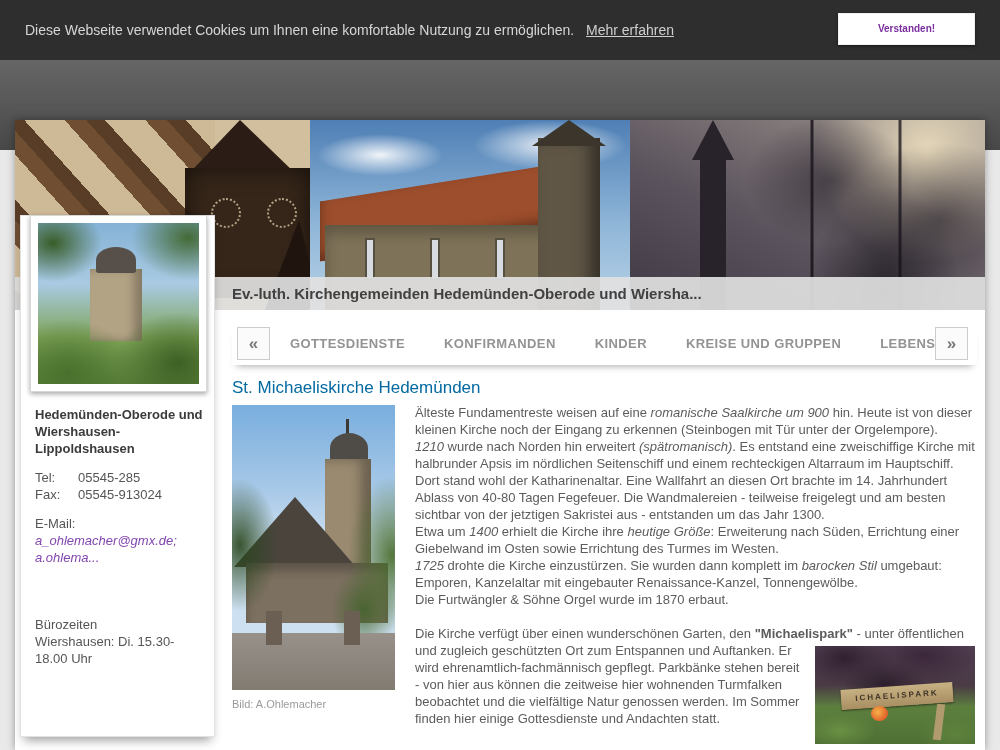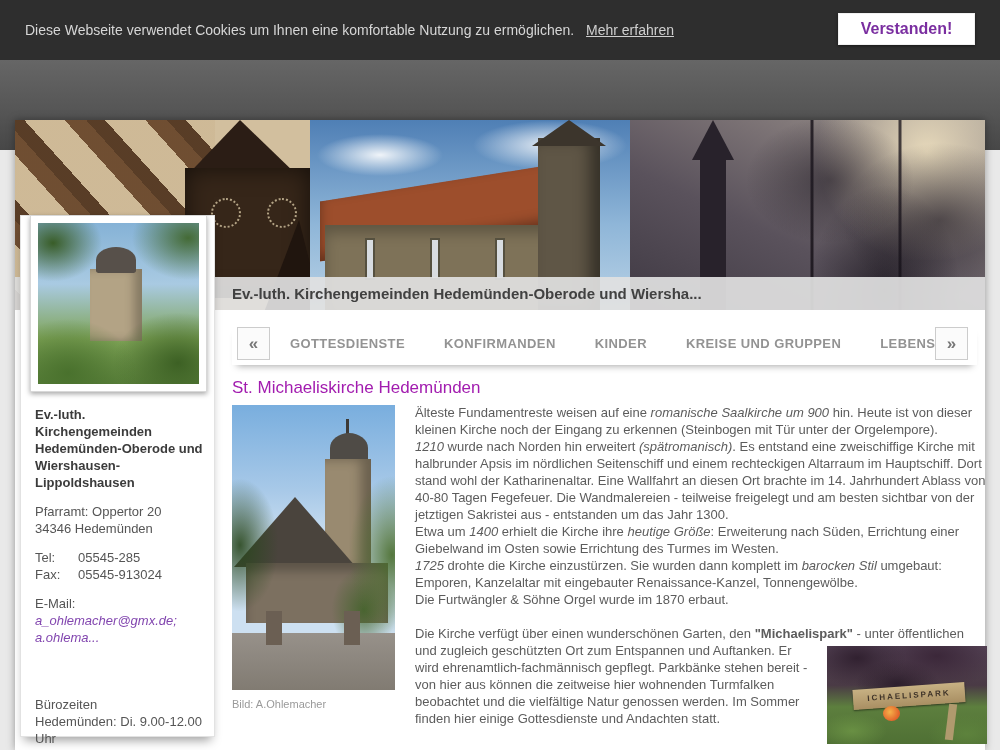--- a/index.html
+++ b/index.html
@@ -6,21 +6,21 @@
   html,body { width:1000px; height:750px; }
   body { font-family:"Liberation Sans", sans-serif; background:#e9e9e9; }
   #page { position:relative; width:1000px; height:750px; overflow:hidden; background:#e9e9e9; }
 
   
   .cookie-bar { position:absolute; left:0; top:0; width:1000px; height:60px; background:#2e2e2e; z-index:40; }
   .cookie-msg { position:absolute; left:25px; top:22px; font-size:14px; color:#d6d6d6; }
   .cookie-link { color:#cfcfcf; text-decoration:underline; margin-left:8px; cursor:pointer; }
   .cookie-btn { position:absolute; left:838px; top:13px; width:137px; height:32px; background:#ffffff;
                 border:1px solid #f0f0f0; box-shadow:0 1px 3px rgba(0,0,0,.5); color:#7a2ea0;
-                font-weight:bold; font-size:16px; text-align:center; line-height:30px; cursor:pointer; }
+                font-weight:bold; font-size:10px; text-align:center; line-height:30px; cursor:pointer; }
 
   
   .login-strip { position:absolute; left:0; top:60px; width:1000px; height:90px;
                  background:linear-gradient(180deg,#666666 0%,#565656 55%,#474747 100%); z-index:5; }
   .login-input { position:absolute; top:79px; height:23px; background:#fff; border:1px solid #fff;
                  border-radius:3px; font-size:13px; padding:0 6px; color:#333;
                  font-family:"Liberation Sans", sans-serif; }
   .login-input::placeholder { color:#9b9b9b; }
   .input-email { left:345px; width:193px; }
   .input-pass  { left:553px; width:192px; }
@@ -110,21 +110,21 @@
   .main-col { position:absolute; left:217px; top:190px; width:753px; }
   .tabbar { position:absolute; left:0; top:15px; width:745px; height:40px; background:#fff;
       box-shadow:0 6px 7px -5px rgba(0,0,0,.35); }
   .nav-arrow { position:absolute; top:2px; width:33px; height:33px; background:#fbfbfb; border:1px solid #ccc;
       color:#777; font-size:17px; font-weight:bold; text-align:center; line-height:31px; cursor:pointer; }
   .arrow-prev { left:5px; } .arrow-next { right:9px; }
   .tabs { position:absolute; left:58px; top:0; width:650px; height:37px; display:flex; align-items:center;
       gap:39px; overflow:hidden; white-space:nowrap; }
   .tab { font-size:13px; font-weight:bold; letter-spacing:.4px; color:#939393; cursor:pointer; }
 
-  .page-heading { position:absolute; left:0; top:68px; font-size:17px; font-weight:500; color:#a21caf; }
+  .page-heading { position:absolute; left:0; top:68px; font-size:17px; font-weight:500; color:#0369a1; }
 
   .photo1 { position:absolute; left:0; top:95px; width:163px; height:285px; overflow:hidden; cursor:pointer;
       background:linear-gradient(180deg,#79aede 0%,#a8c9e8 30%,#cde0f1 48%,#cde0f1 100%); }
   .photo1 .dome { position:absolute; left:98px; top:28px; width:38px; height:30px; background:#4f4b46;
       border-radius:50% 50% 15% 15%; }
   .photo1 .spire { position:absolute; left:114px; top:14px; width:3px; height:18px; background:#3c3935; }
   .photo1 .twr { position:absolute; left:93px; top:54px; width:46px; height:110px; background:#998a70;
       box-shadow:inset -10px 0 12px rgba(0,0,0,.3); }
   .photo1 .bigroof { position:absolute; left:2px; top:92px; width:122px; height:70px; background:#4a443d;
       clip-path:polygon(50% 0,100% 100%,0 100%); }
@@ -135,21 +135,21 @@
                  radial-gradient(ellipse 60px 110px at 160px 150px,rgba(74,110,46,.92),transparent 72%),
                  radial-gradient(ellipse 45px 60px at 132px 205px,rgba(64,98,40,.85),transparent 72%); }
   .photo1 .ground { position:absolute; left:0; top:228px; width:163px; height:57px;
       background:linear-gradient(180deg,#97918a 0%,#817b72 100%); }
   .photo1 .post1,.photo1 .post2 { position:absolute; top:206px; width:16px; height:34px; background:#6b5f53; }
   .photo1 .post1{ left:34px; } .photo1 .post2{ left:112px; }
   .caption { font-size:11px; color:#9a9a9a;text-align:center; }
   .photo1-caption { position:absolute; left:0; top:388px; }
 
   .text-col { position:absolute; left:183px; top:94px; width:572px; font-size:13px; color:#5c5c5c; line-height:17px; }
-  .para { margin:0 0 17px 0; }
+  .para { margin:0 12px 17px 0; }
   .para i { font-style:italic; }
   .para b { font-weight:bold; }
 
   .mp-fig { float:right; width:160px; margin:4px 0 4px 14px; }
   .mp-img { position:relative; width:160px; height:98px; overflow:hidden; cursor:pointer;
       background:linear-gradient(180deg,#564457 0%,#4a3a45 40%,#5d7f3e 62%,#4f7034 100%); }
   .mp-img .fol { position:absolute; inset:0;
       background:radial-gradient(ellipse 70px 40px at 30px 12px,rgba(47,31,46,.95),transparent 70%),
                  radial-gradient(ellipse 90px 45px at 110px 10px,rgba(58,38,56,.95),transparent 70%),
                  radial-gradient(ellipse 60px 35px at 70px 38px,rgba(40,26,40,.85),transparent 70%),
@@ -220,42 +220,36 @@
     <div class="side-card">
       <div class="side-thumb">
         <div class="side-thumb-img">
           <div class="twr"></div>
           <div class="dome"></div>
           <div class="fol"></div>
         </div>
       </div>
       <div class="side-text">
         <div class="side-title">
-          <div>Ev.-luth. Kirchengemeinden</div>
           <div>Hedemünden-Oberode und</div>
           <div>Wiershausen-Lippoldshausen</div>
-        </div>
-        <div class="side-block">
-          <div>Pfarramt: Oppertor 20</div>
-          <div>34346 Hedemünden</div>
         </div>
         <div class="side-block phone-grid">
           <div>Tel:</div>
           <div>05545-285</div>
           <div>Fax:</div>
           <div>05545-913024</div>
         </div>
         <div class="side-block">
           <div>E-Mail:</div>
           <a class="email-link">a_ohlemacher@gmx.de; a.ohlema...</a>
         </div>
         <div class="side-gap"></div>
         <div class="side-block">
           <div>Bürozeiten</div>
-          <div>Hedemünden: Di. 9.00-12.00 Uhr</div>
           <div>Wiershausen: Di. 15.30-18.00 Uhr</div>
         </div>
 
       </div>
     </div>
 
     <div class="main-col">
 
       <div class="tabbar">
         <div class="nav-arrow arrow-prev">«</div>

